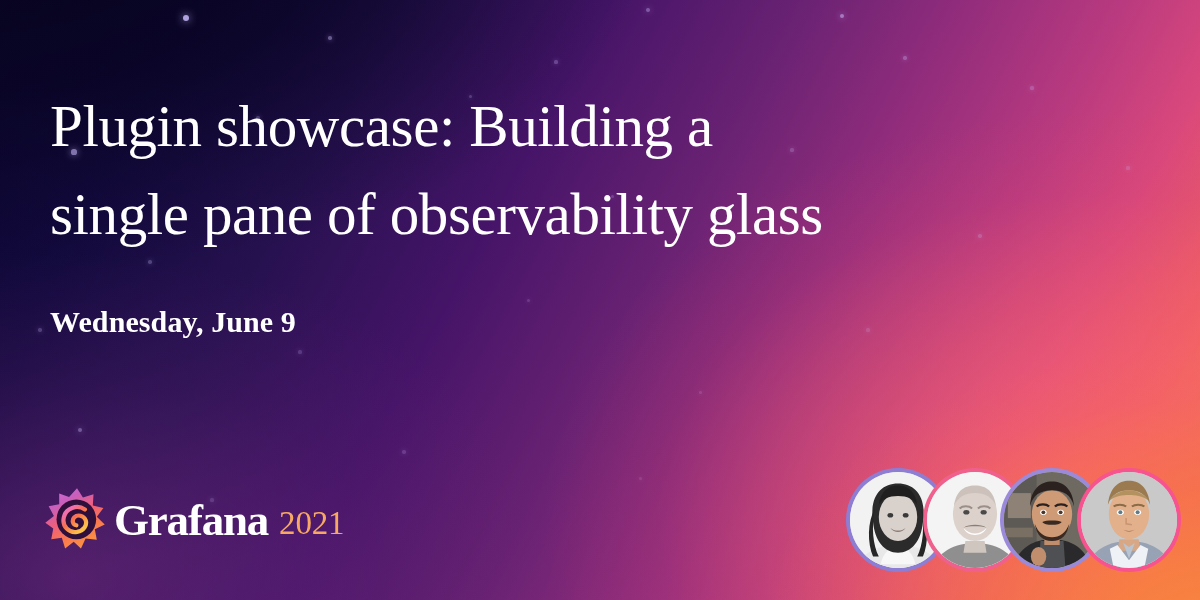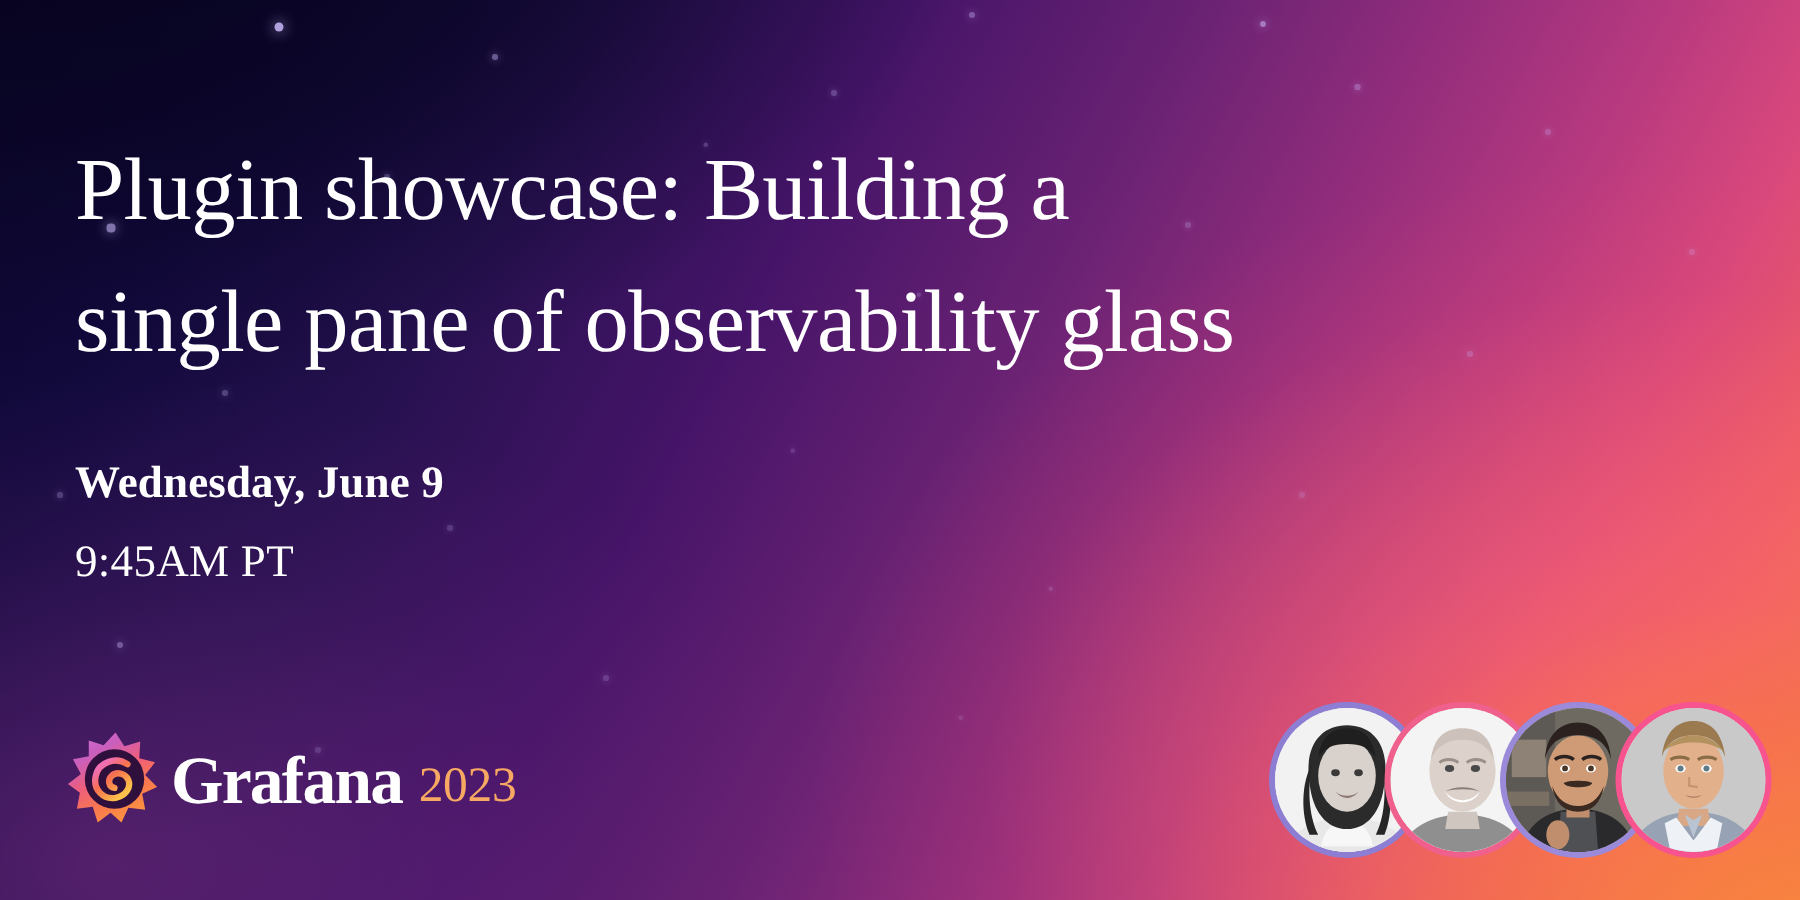--- a/index.html
+++ b/index.html
@@ -204,21 +204,20 @@
       <div class="star" style="left: 638.5px; top: 476.5px; width: 3px; height: 3px; background: rgb(205, 188, 255); opacity: 0.16; box-shadow: rgb(205, 188, 255) 0px 0px 4.5px;"></div>
     </div>
 
   <div class="content">
 
     <div class="title">Plugin showcase: Building a
 single pane of observability glass</div>
 
     <div class="date">Wednesday, June 9</div>
 
-    <div class="time">9:45AM PT</div>
 
     <div class="logo-lockup">
       <svg class="logo-mark" viewBox="0 0 100 100">
         <defs>
           <linearGradient id="gflame" x1="0.18" y1="0" x2="0.72" y2="1">
             <stop offset="0%" stop-color="#d36bd6"></stop>
             <stop offset="22%" stop-color="#c85fbe"></stop>
             <stop offset="48%" stop-color="#ef5f7a"></stop>
             <stop offset="72%" stop-color="#f9784f"></stop>
             <stop offset="100%" stop-color="#fb9a3c"></stop>
@@ -228,21 +227,21 @@
             <stop offset="40%" stop-color="#f8704f"></stop>
             <stop offset="100%" stop-color="#fbc14a"></stop>
           </linearGradient>
         </defs>
         <path fill="url(#gflame)" d="M50 2 L59 16 L75 11 L74 28 L90 32 L80 45 L92 57 L77 64 L80 80 L63 78 L56 93 L45 83 L32 93 L27 77 L11 79 L14 63 L2 54 L15 44 L7 29 L23 26 L23 10 L38 15 Z"></path>
         <circle cx="49" cy="49" r="30" fill="#2f0f3c"></circle>
         <path fill="none" stroke="url(#gspiral)" stroke-width="6.4" stroke-linecap="round" d="M62 34 C50 26, 33 32, 30 46 C27 60, 38 70, 50 68 C60 66, 66 58, 63 50 C60 43, 51 41, 46 46 C42 50, 43 57, 49 58"></path>
       </svg>
       <div class="logo-word">
         <span class="logo-grafana">Grafana</span>
-        <span class="logo-year">2023</span>
+        <span class="logo-year">2021</span>
       </div>
     </div>
 
     <div class="speakers">
 
       <div class="avatar" style="left:0px; background:#8d7ed4;">
         <div class="photo">
           <svg viewBox="0 0 100 100">
             <rect width="100" height="100" fill="#f2f2f2"></rect>
             <path d="M50 76 C20 76 8 92 6 100 L94 100 C92 92 80 76 50 76 Z" fill="#e8e8e8"></path>

